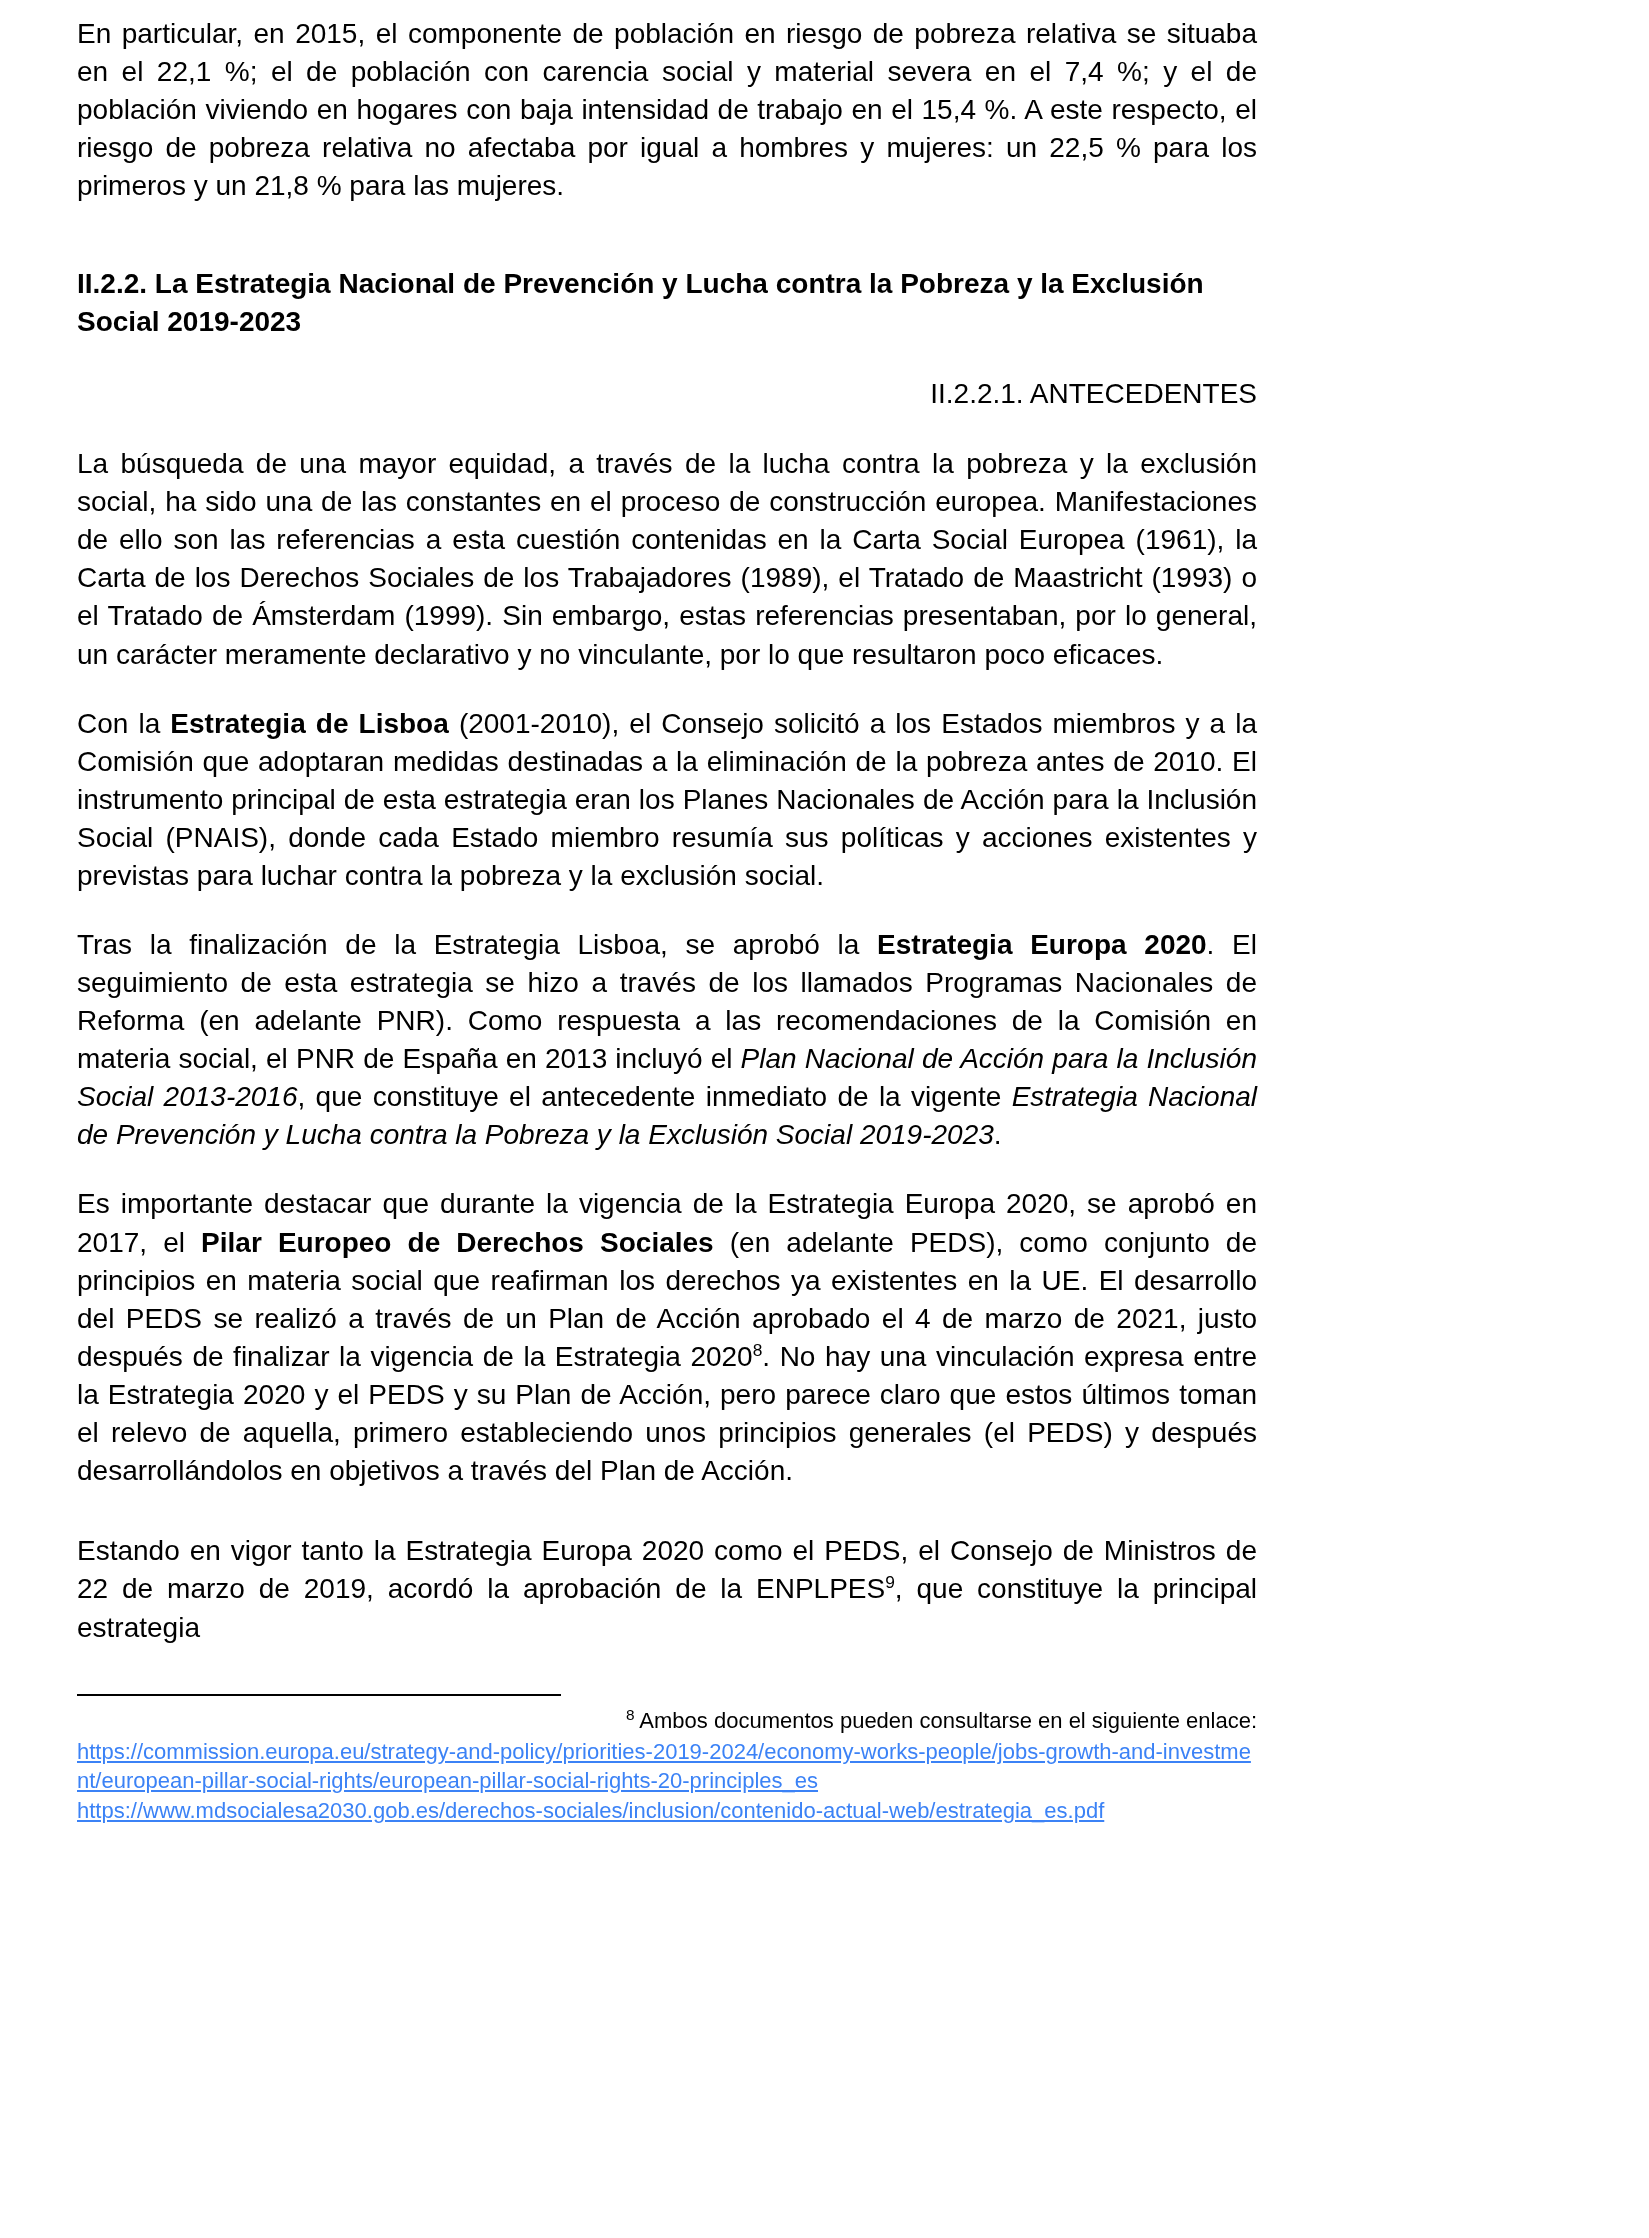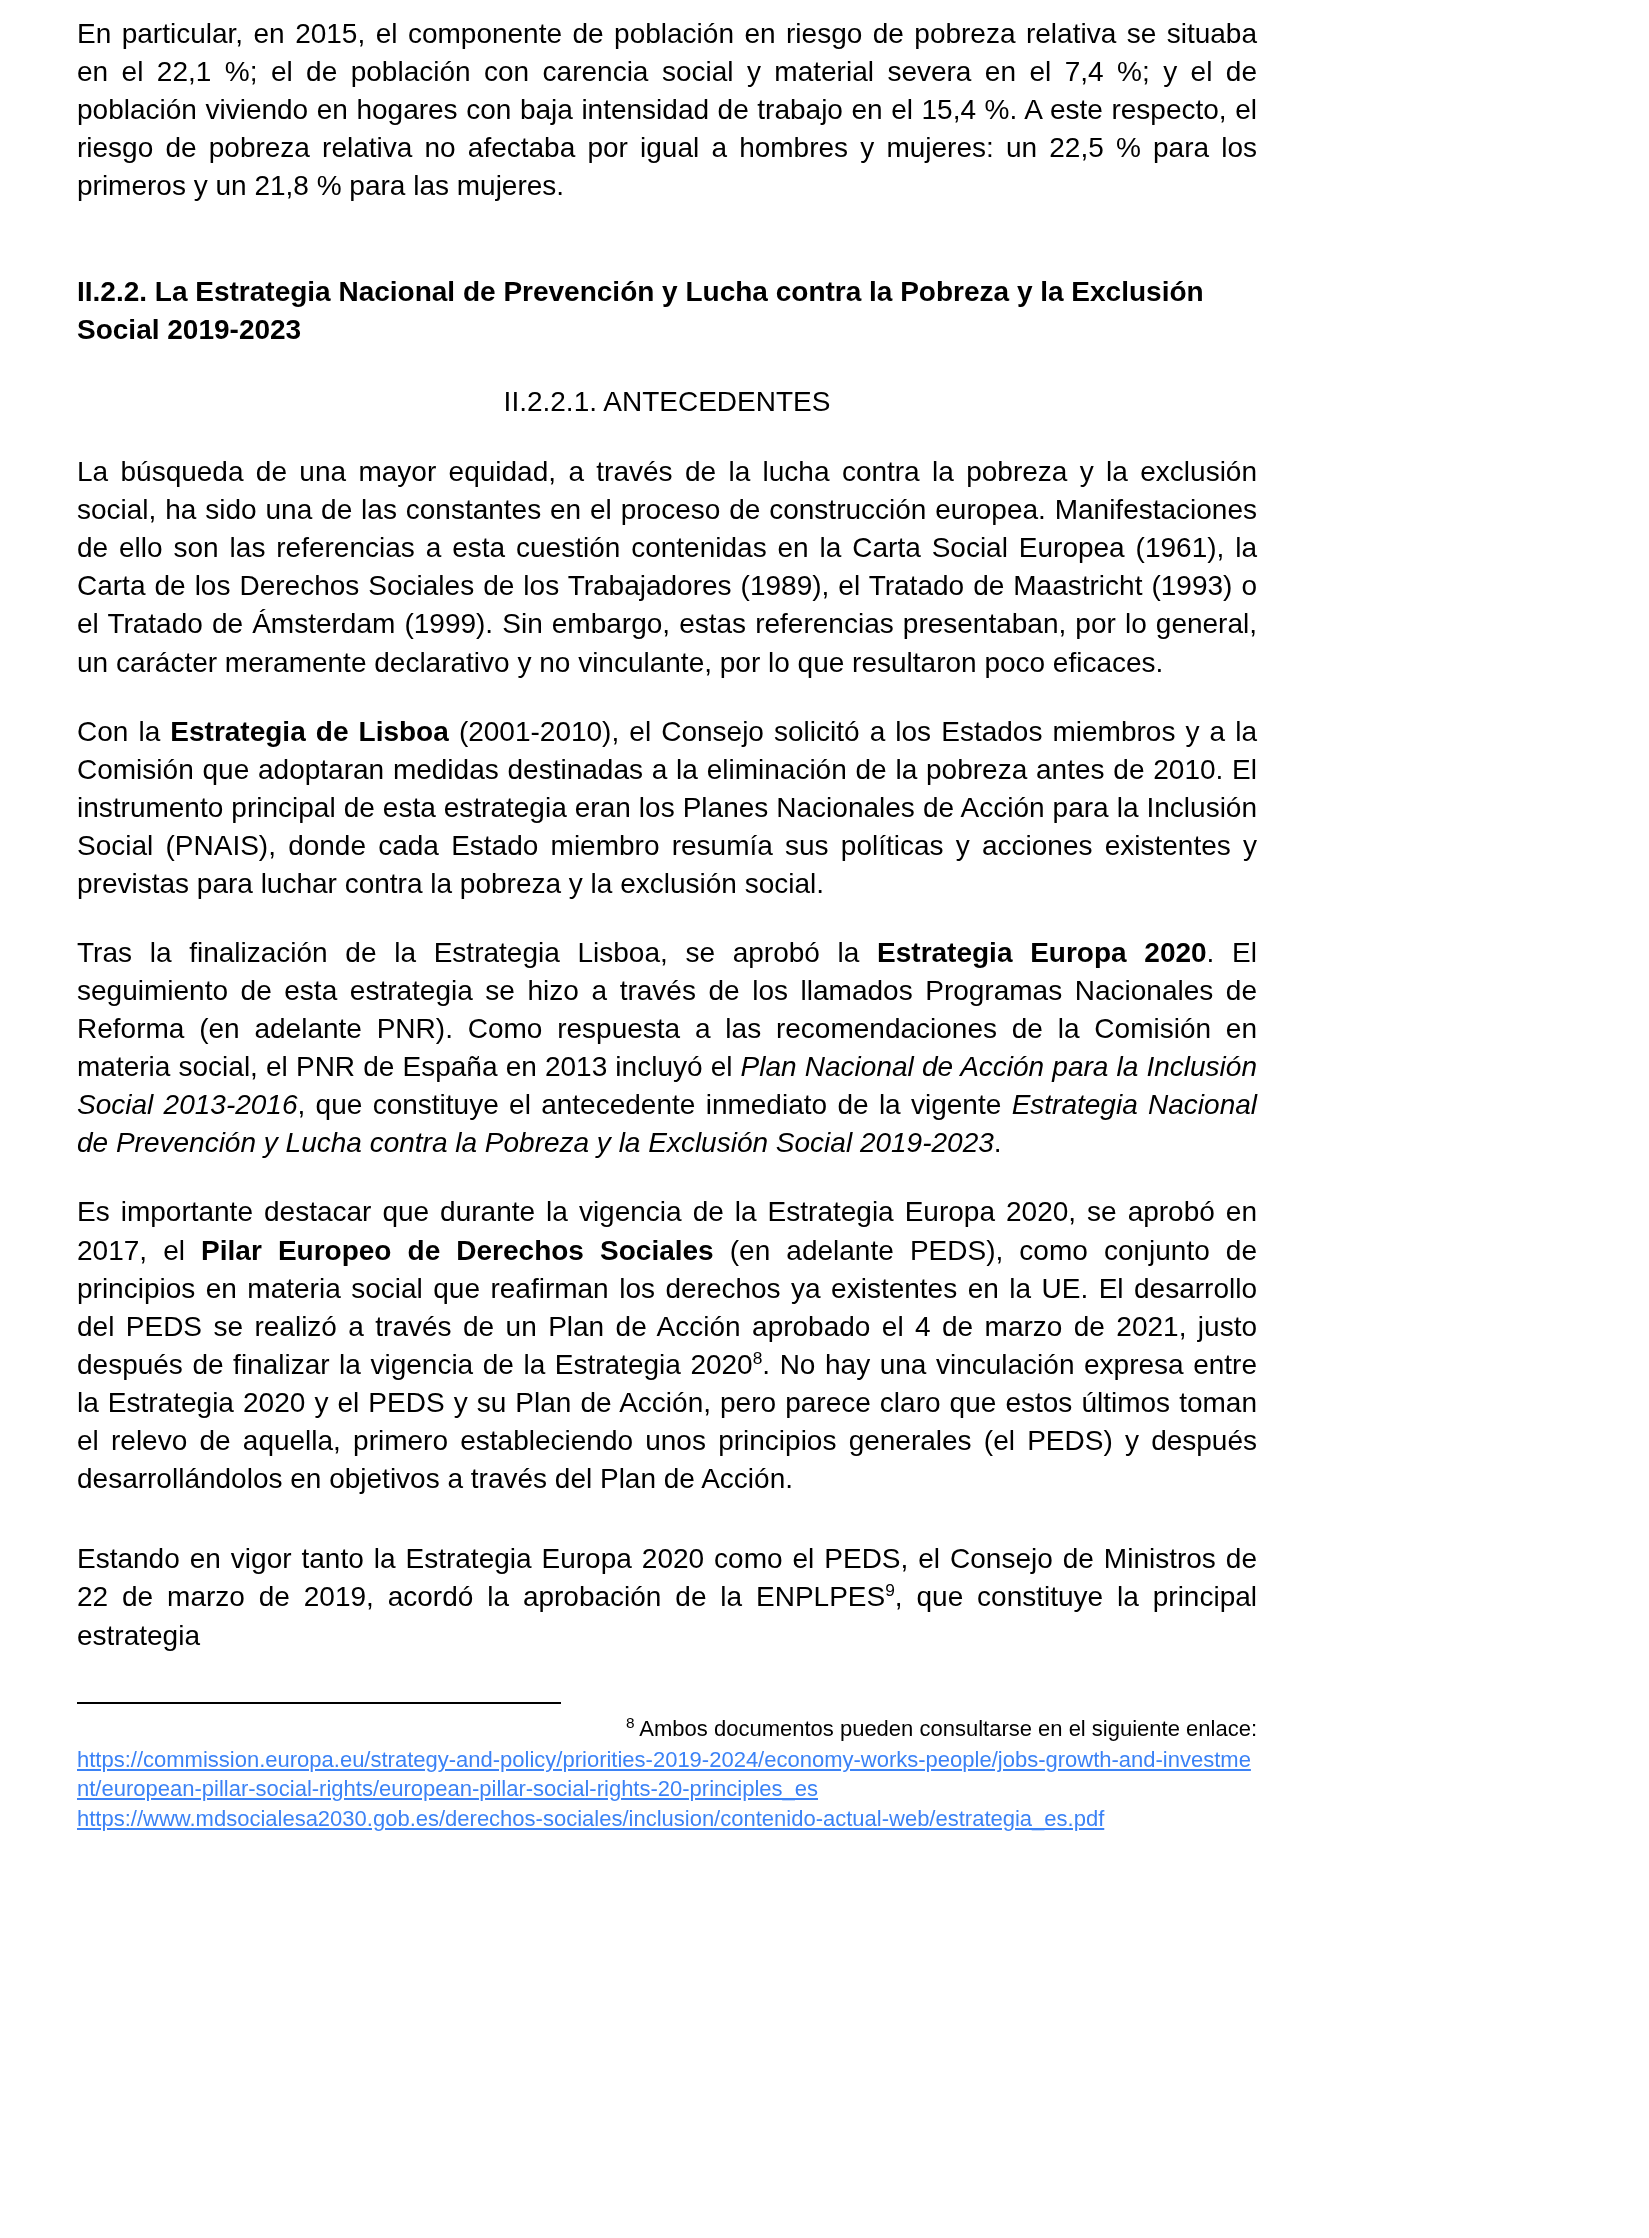--- a/index.html
+++ b/index.html
@@ -26,29 +26,29 @@
     text-align: justify;
     text-justify: inter-word;
     hyphens: none;
   }
   .spacer-md { height: 21px; }
   .spacer-sm { height: 11.3px; }
   h2.section-title {
     font-size: 28px;
     font-weight: bold;
     line-height: 1.36;
-    margin: 16px 0 34px 0;
+    margin: 8px 0 34px 0;
     text-align: left;
   }
   h3.subsection-title {
     font-size: 28px;
     font-weight: normal;
     line-height: 1.36;
     margin: 13px 0 32px 0;
-    text-align: center;
+    text-align: right;
   }
   b, strong { font-weight: bold; }
   i, em { font-style: italic; }
   sup {
     font-size: 0.62em;
     vertical-align: super;
     line-height: 0;
   }
   .footnotes {
     margin-top: 47px;

